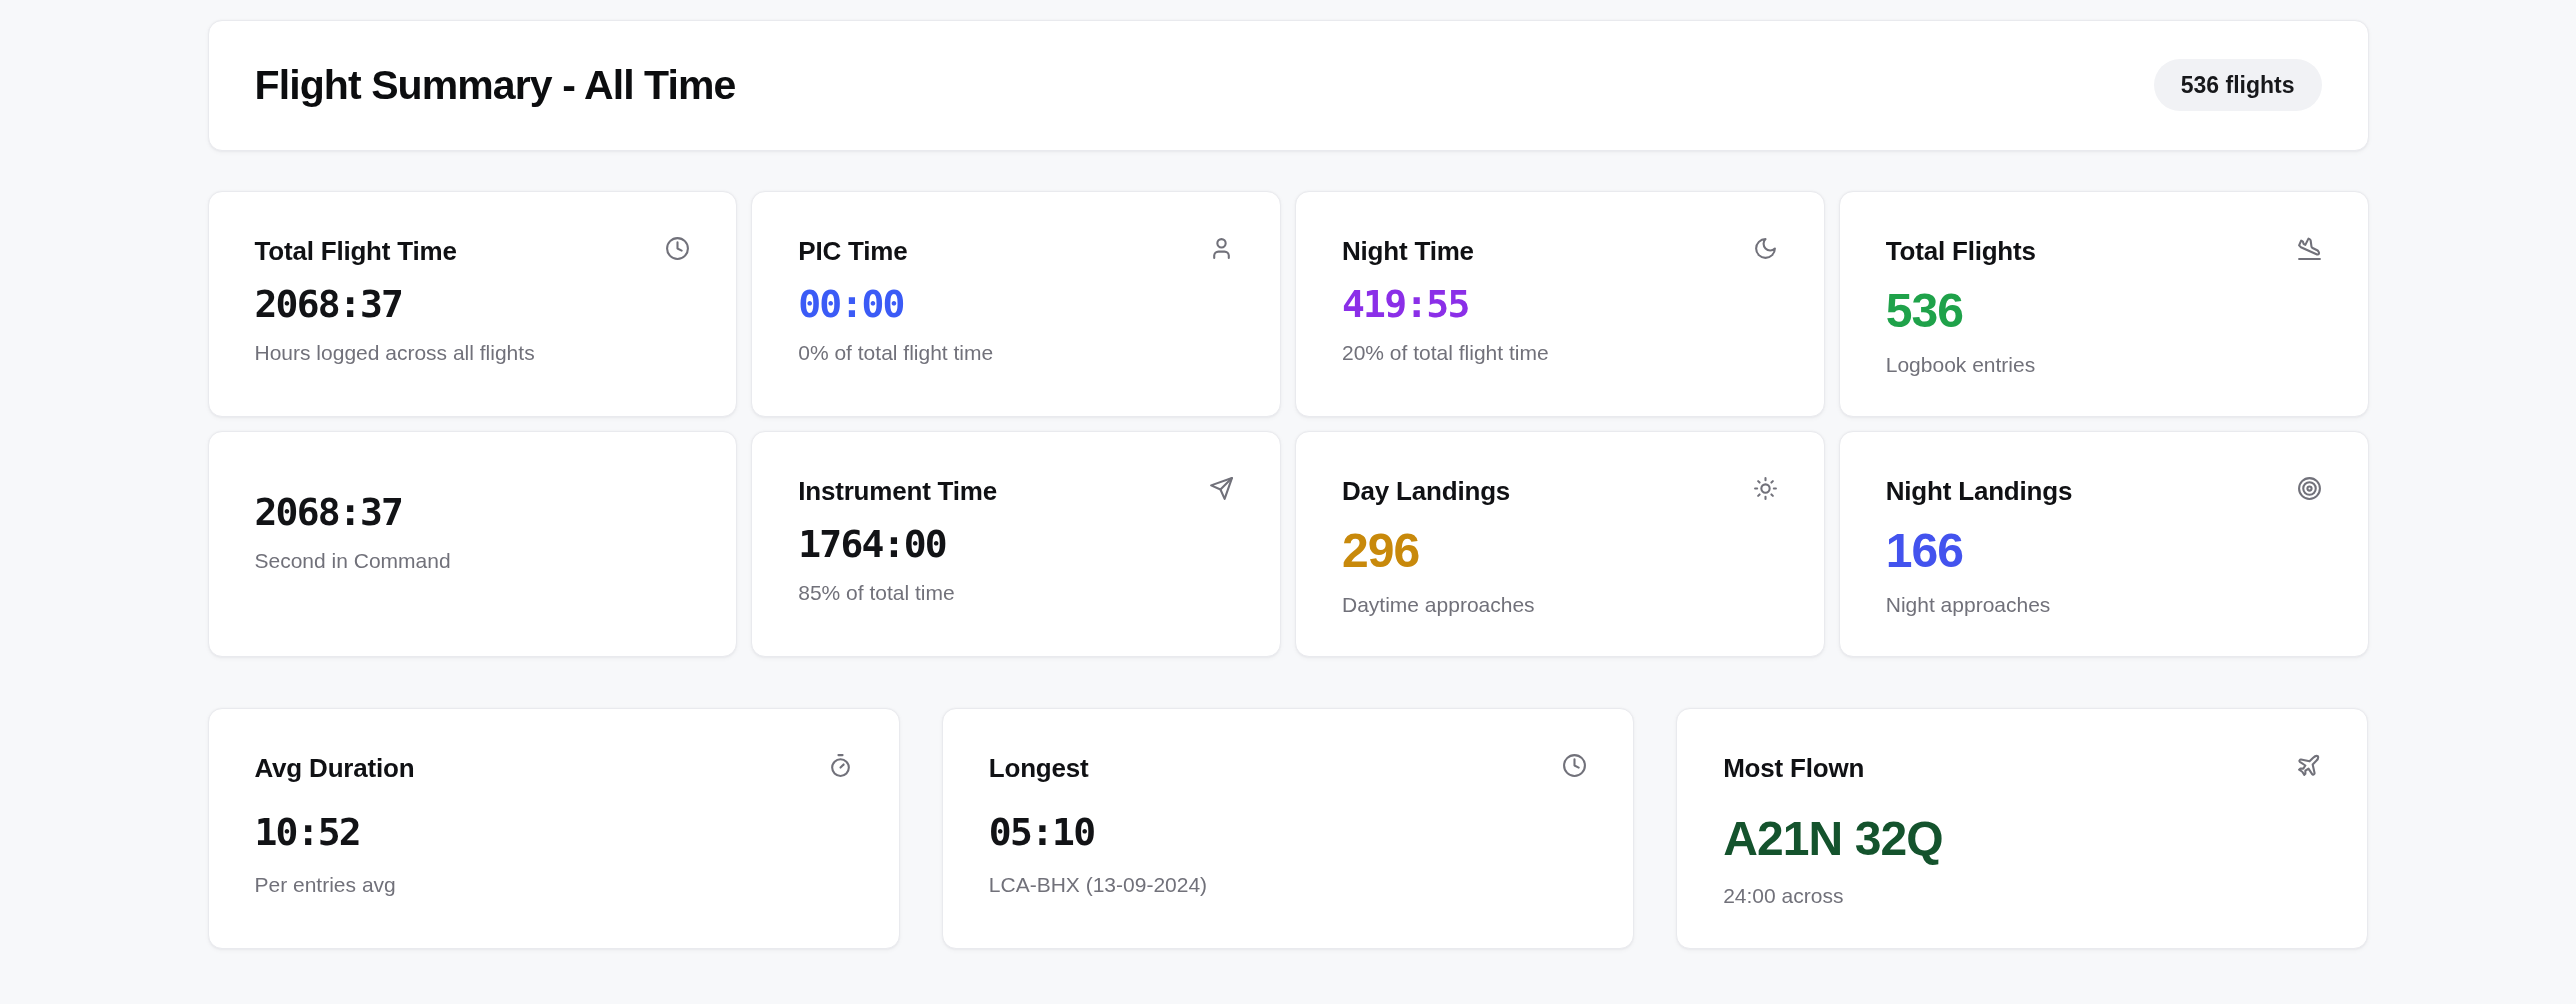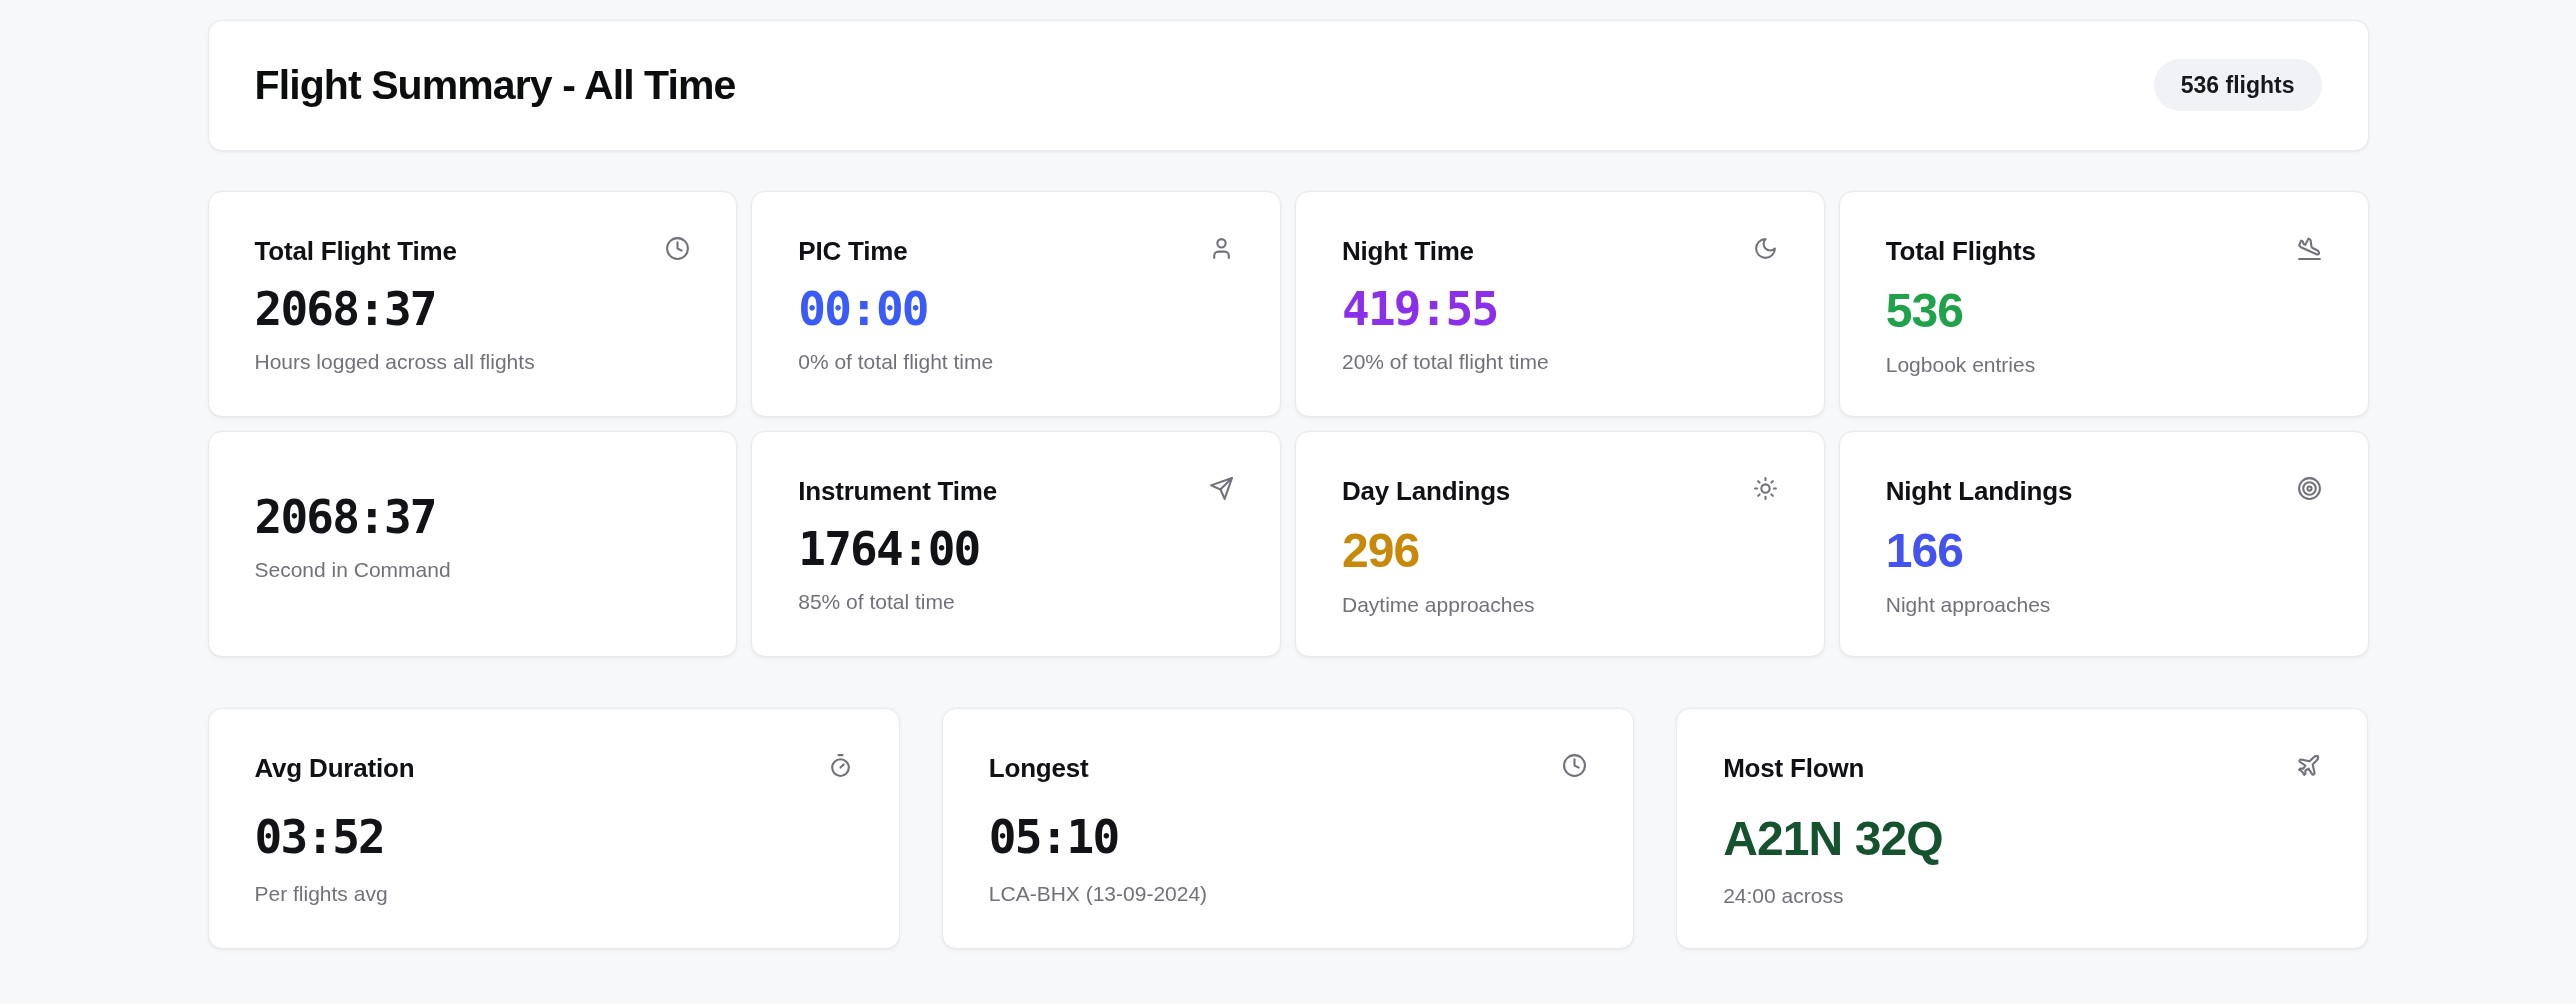--- a/index.html
+++ b/index.html
@@ -86,21 +86,21 @@
     font-size: 48px;
     font-weight: 700;
     line-height: 1.15;
     letter-spacing: -0.9px;
     white-space: nowrap;
   }
   .grid3 .stat-value { margin-top: 27px; }
   .stat-value.mono {
     font-family: "DejaVu Sans Mono", "Liberation Mono", monospace;
     letter-spacing: -1.8px;
-    font-size: 46px;
+    font-size: 38px;
   }
   .stat-value.sans {
     font-family: "Liberation Sans", "DejaVu Sans", sans-serif;
   }
   .stat-sub {
     margin-top: 12.4px;
     font-size: 21px;
     color: #71717a;
     line-height: 1.3;
   }
@@ -225,22 +225,22 @@
     <div class="stat-head">
       <div class="stat-title">Avg Duration</div>
       <div class="stat-icon">
             <svg viewBox="0 0 24 24" fill="none" stroke="currentColor" stroke-width="2" stroke-linecap="round" stroke-linejoin="round">
               <line x1="10" x2="14" y1="2" y2="2"></line>
               <line x1="12" x2="15" y1="14" y2="11"></line>
               <circle cx="12" cy="14" r="8"></circle>
             </svg>
           </div>
     </div>
-    <div class="stat-value mono" style="color: rgb(18, 19, 22);">03:52</div>
-    <div class="stat-sub">Per flights avg</div>
+    <div class="stat-value mono" style="color: rgb(18, 19, 22);">10:52</div>
+    <div class="stat-sub">Per entries avg</div>
   </div>
       <div class="panel stat-card">
     <div class="stat-head">
       <div class="stat-title">Longest</div>
       <div class="stat-icon">
             <svg viewBox="0 0 24 24" fill="none" stroke="currentColor" stroke-width="2" stroke-linecap="round" stroke-linejoin="round">
               <circle cx="12" cy="12" r="10"></circle>
               <polyline points="12 6 12 12 16 14"></polyline>
             </svg>
           </div>

